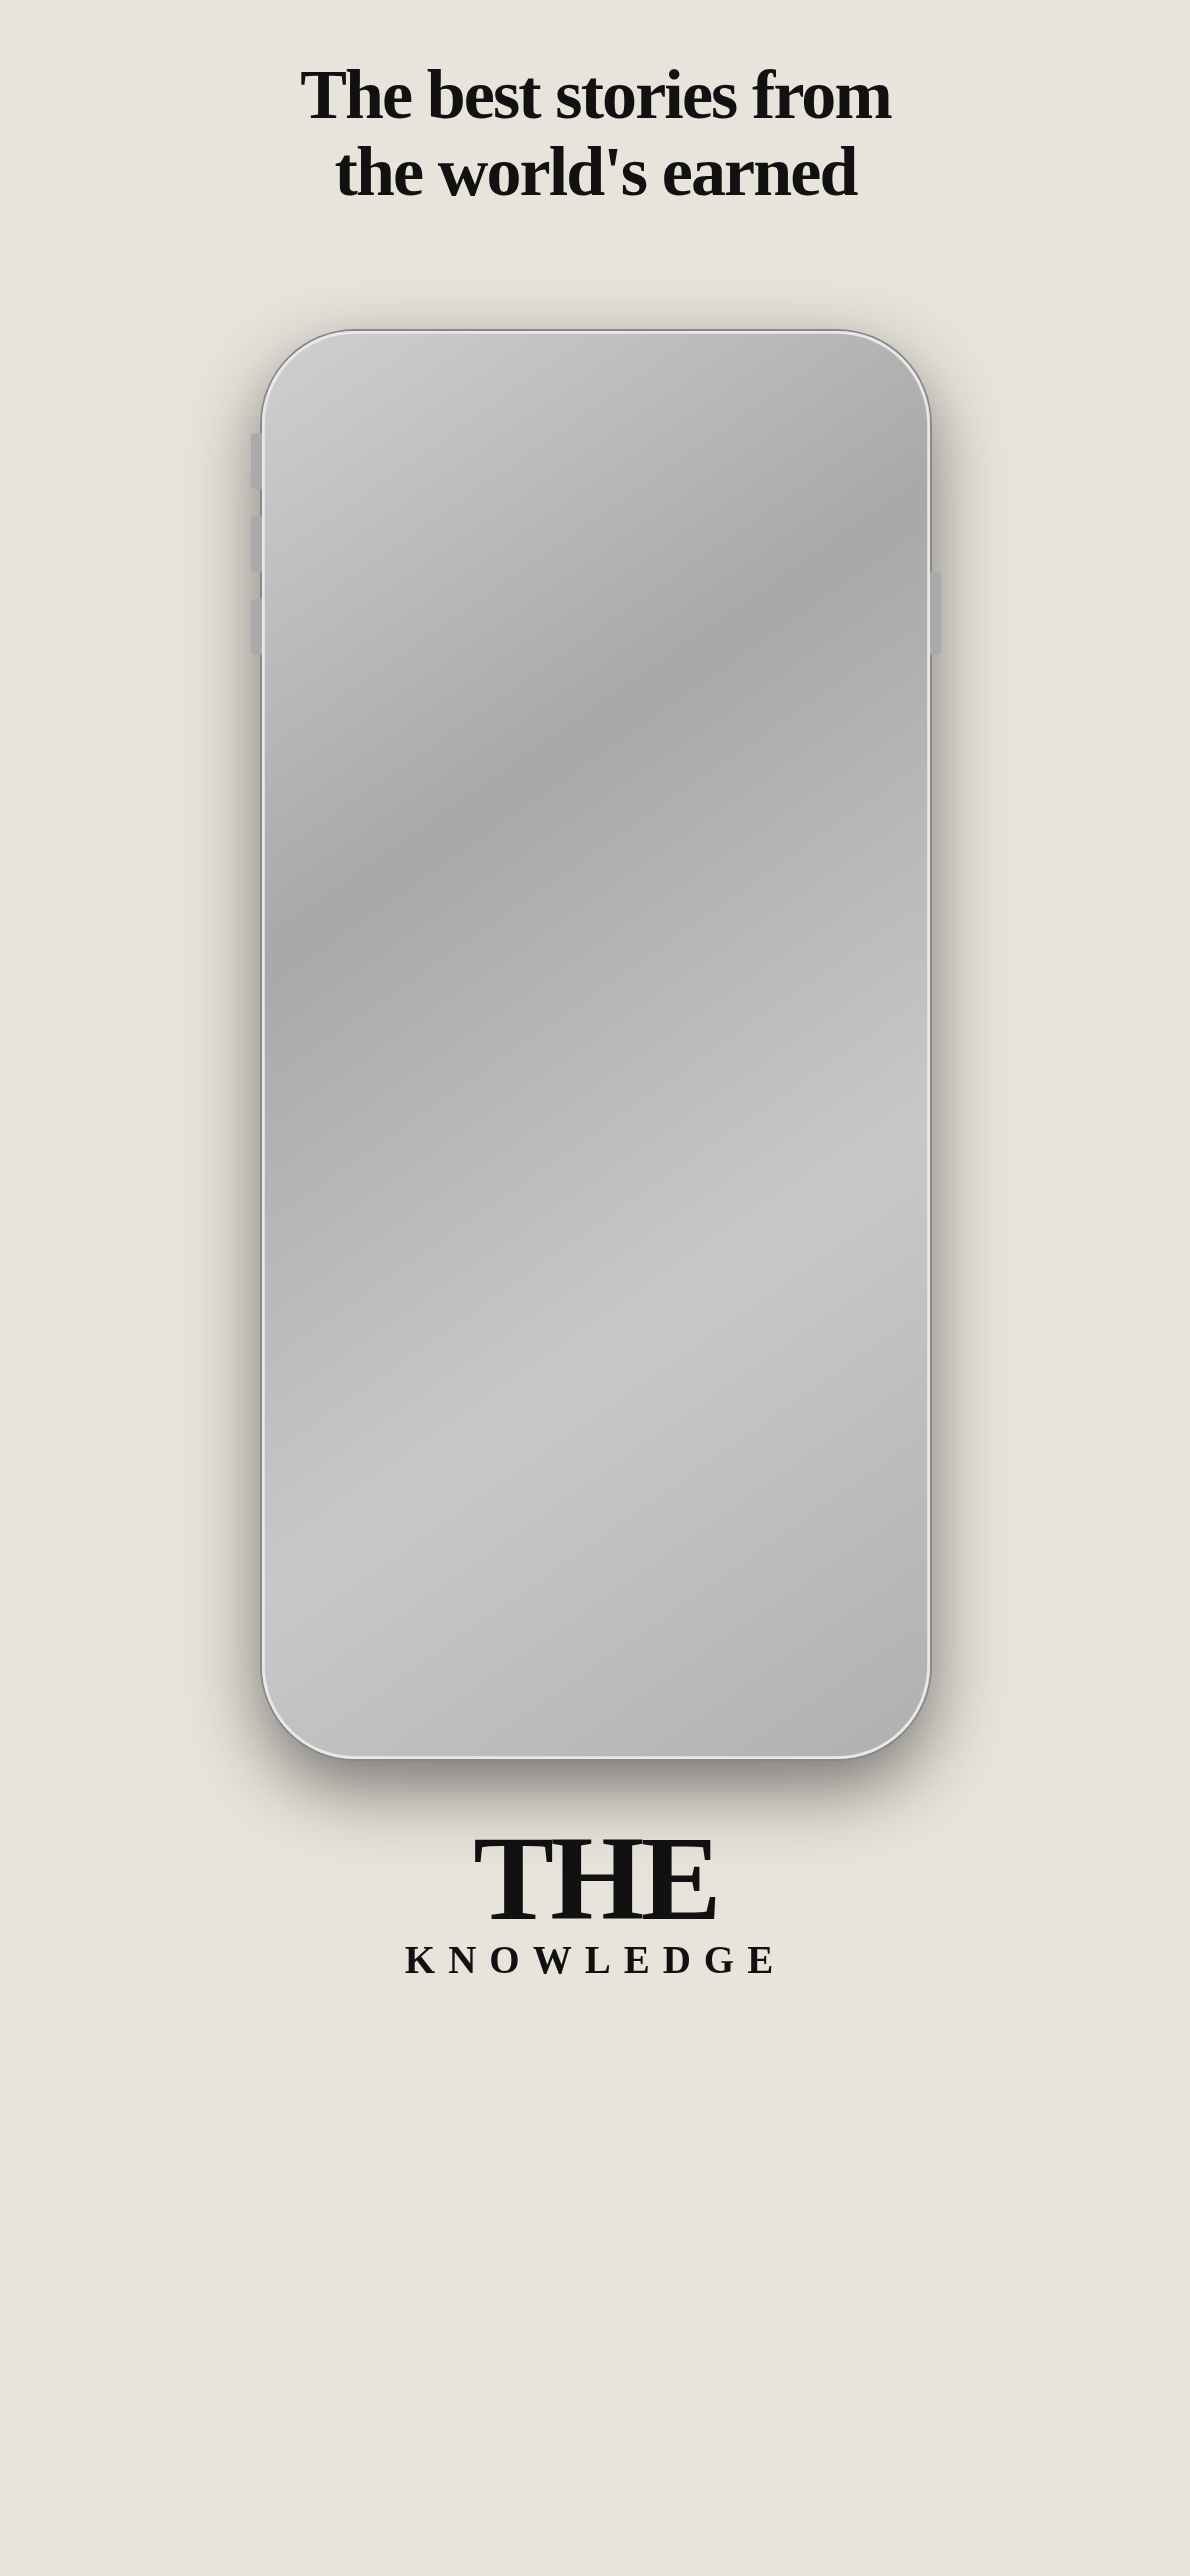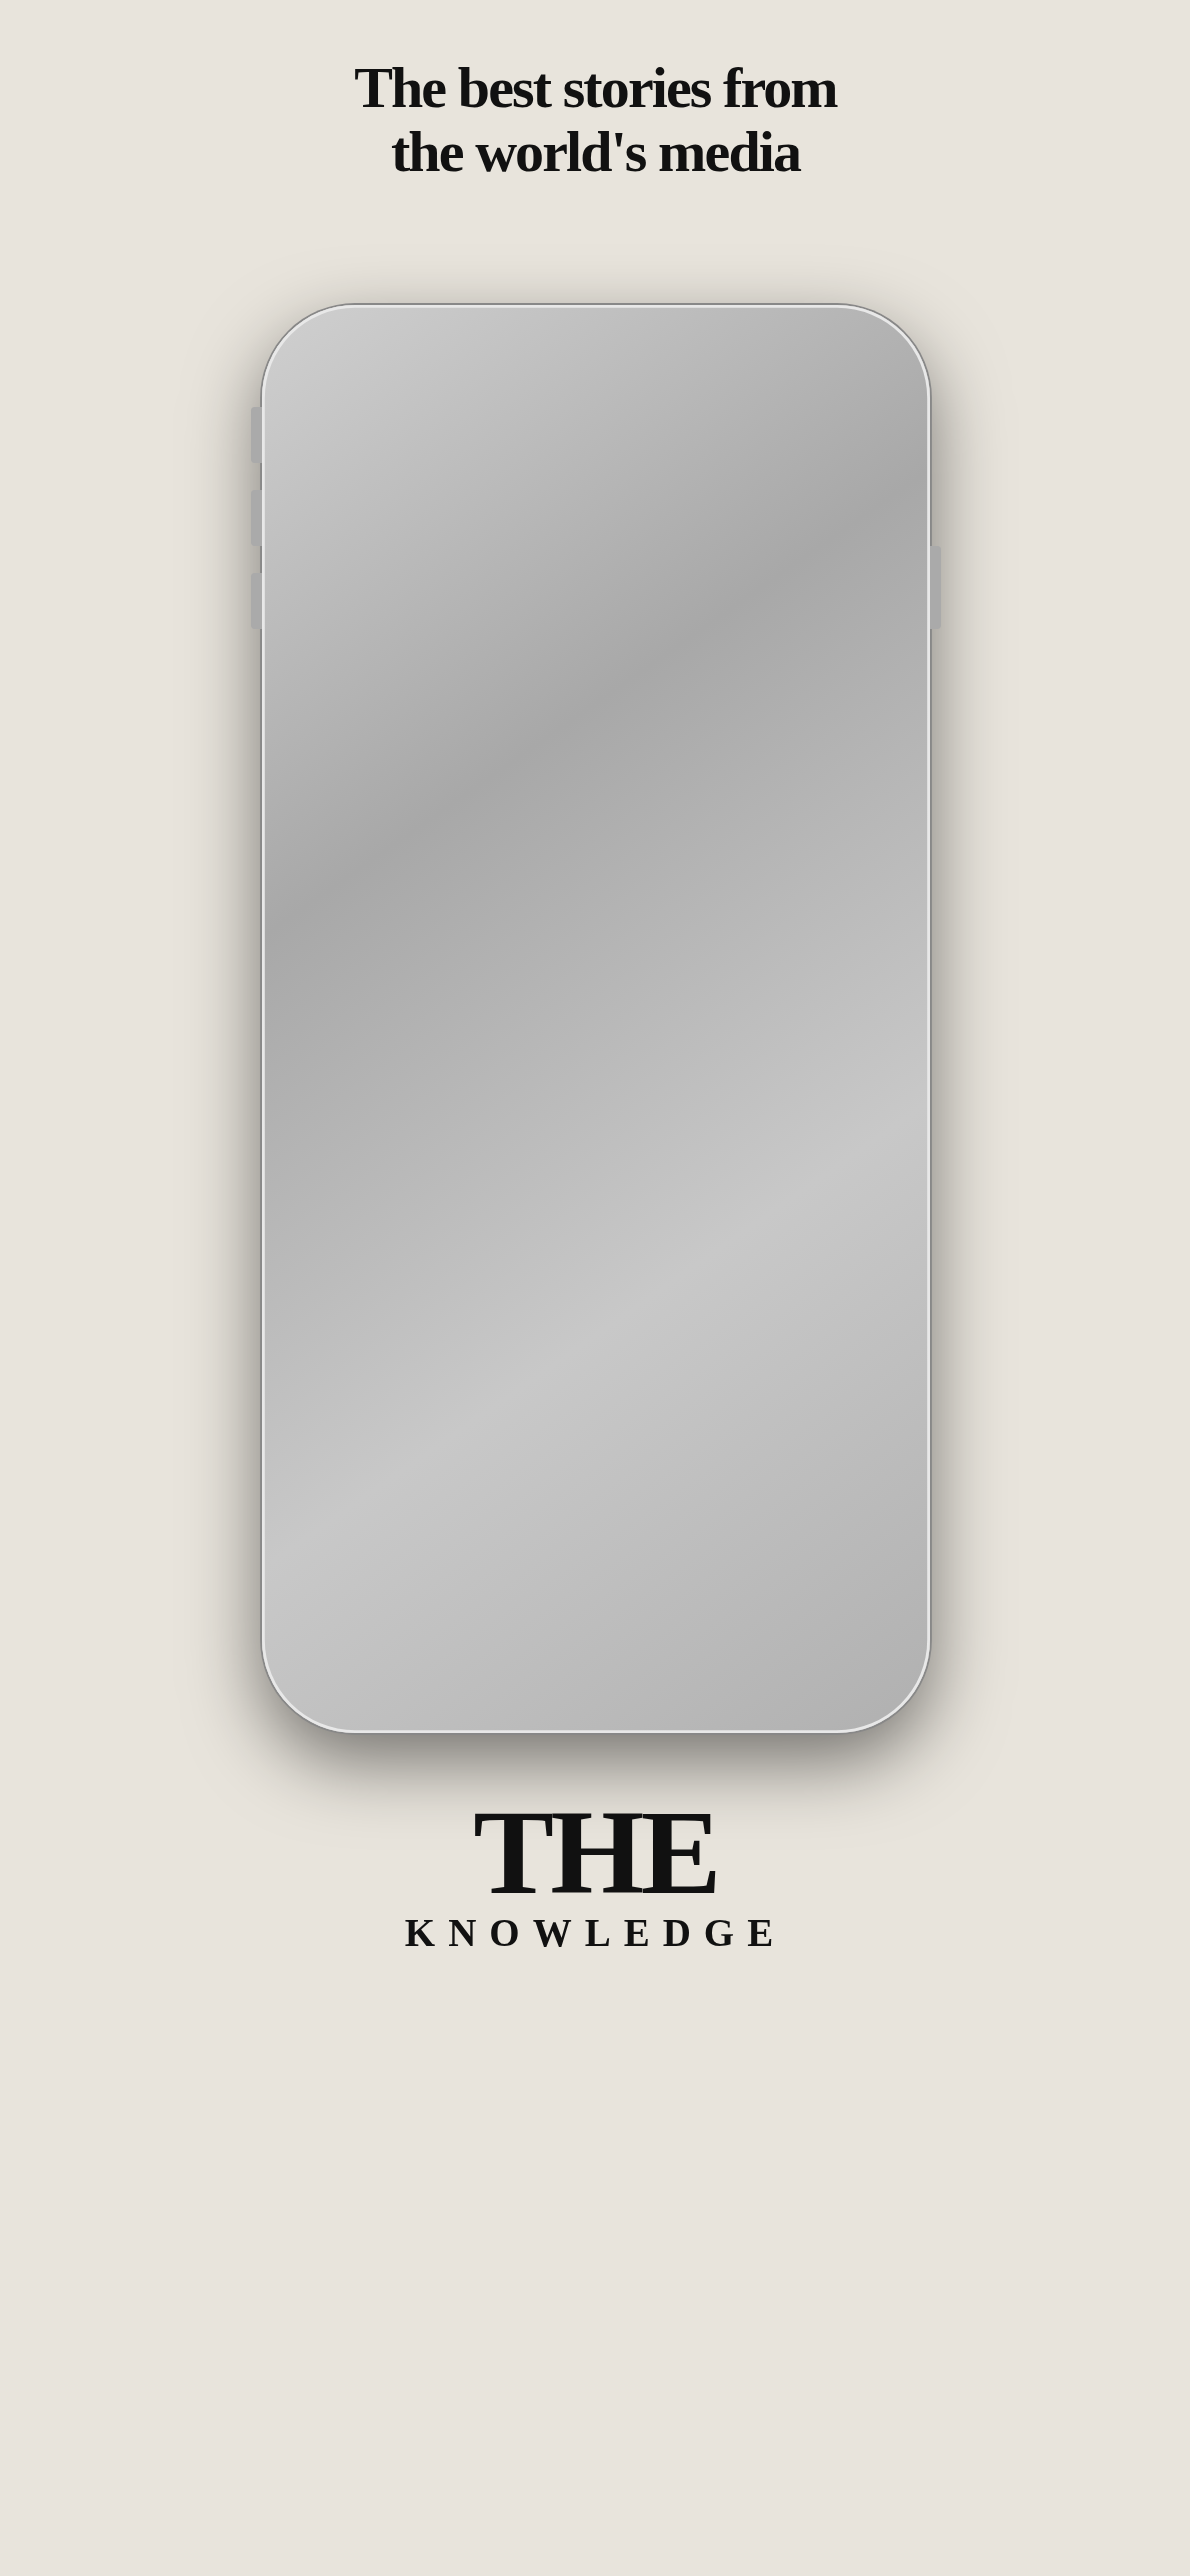--- a/index.html
+++ b/index.html
@@ -9,21 +9,21 @@
       width: 1191px;
       min-height: 2576px;
       font-family: Georgia, 'Times New Roman', serif;
       display: flex;
       flex-direction: column;
       align-items: center;
       padding: 56px 0 74px;
     }
 
     .headline {
-      font-size: 58px;
+      font-size: 70px;
       font-weight: 900;
       color: #111;
       text-align: center;
       line-height: 1.1;
       max-width: 927px;
       margin-bottom: 65px;
       font-family: 'Georgia', serif;
       letter-spacing: -1.9px;
     }
 
@@ -437,21 +437,21 @@
       flex-direction: column;
       height: calc(100% - 56px);
     }
   </style>
 </head>
 <body>
 
 <div style="text-align:center; max-width:927px; margin-bottom: 56px;">
   <div class="headline">
     <span>The best stories from</span><br>
-    <span>the world's media</span>
+    <span>the world's earned</span>
   </div>
 </div>
 
 <div class="phone-container">
   <div class="phone-frame"></div>
 
   <div class="phone-screen">
 
     <div class="notch"></div>
 

